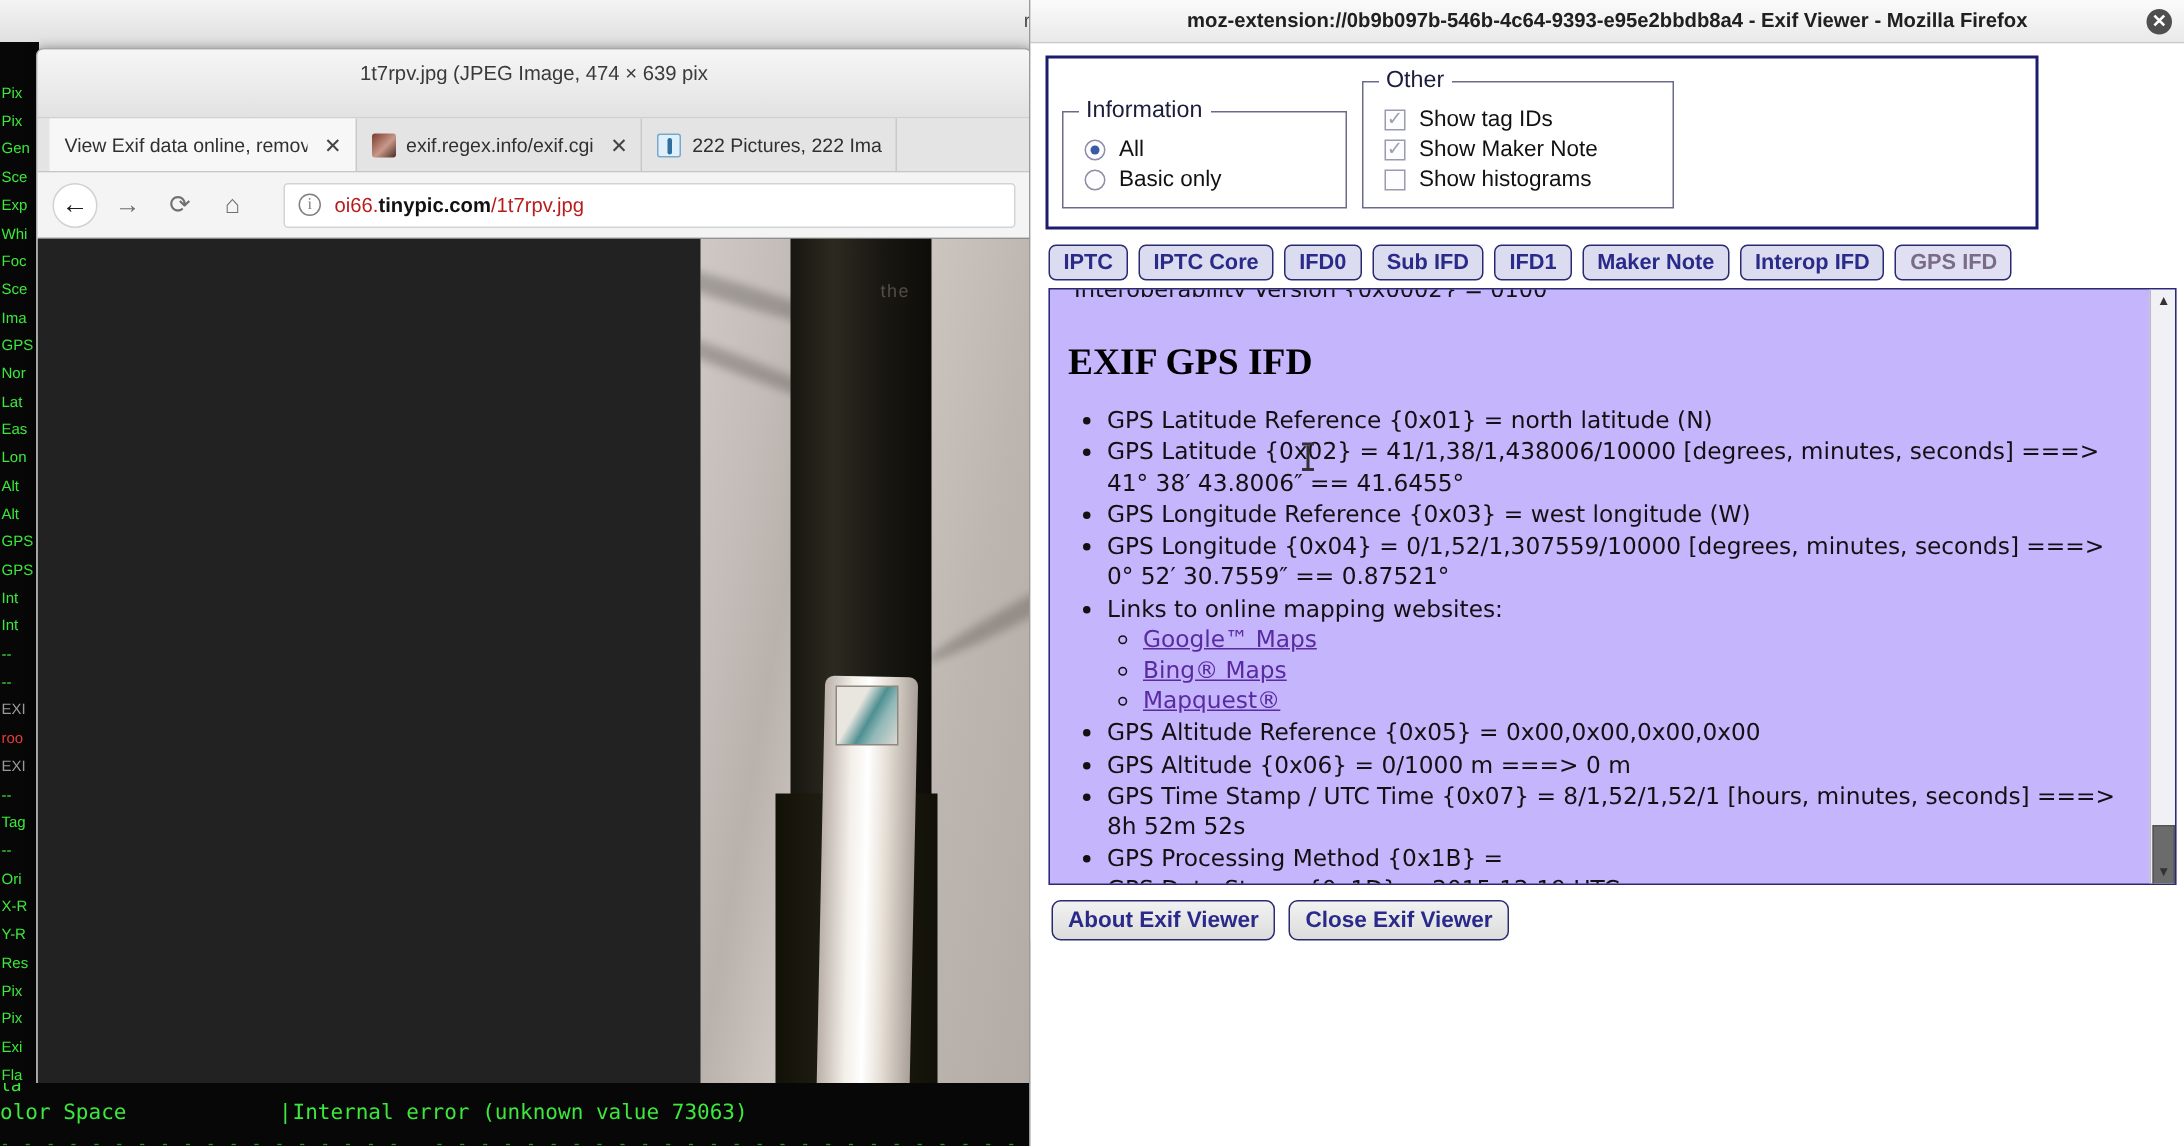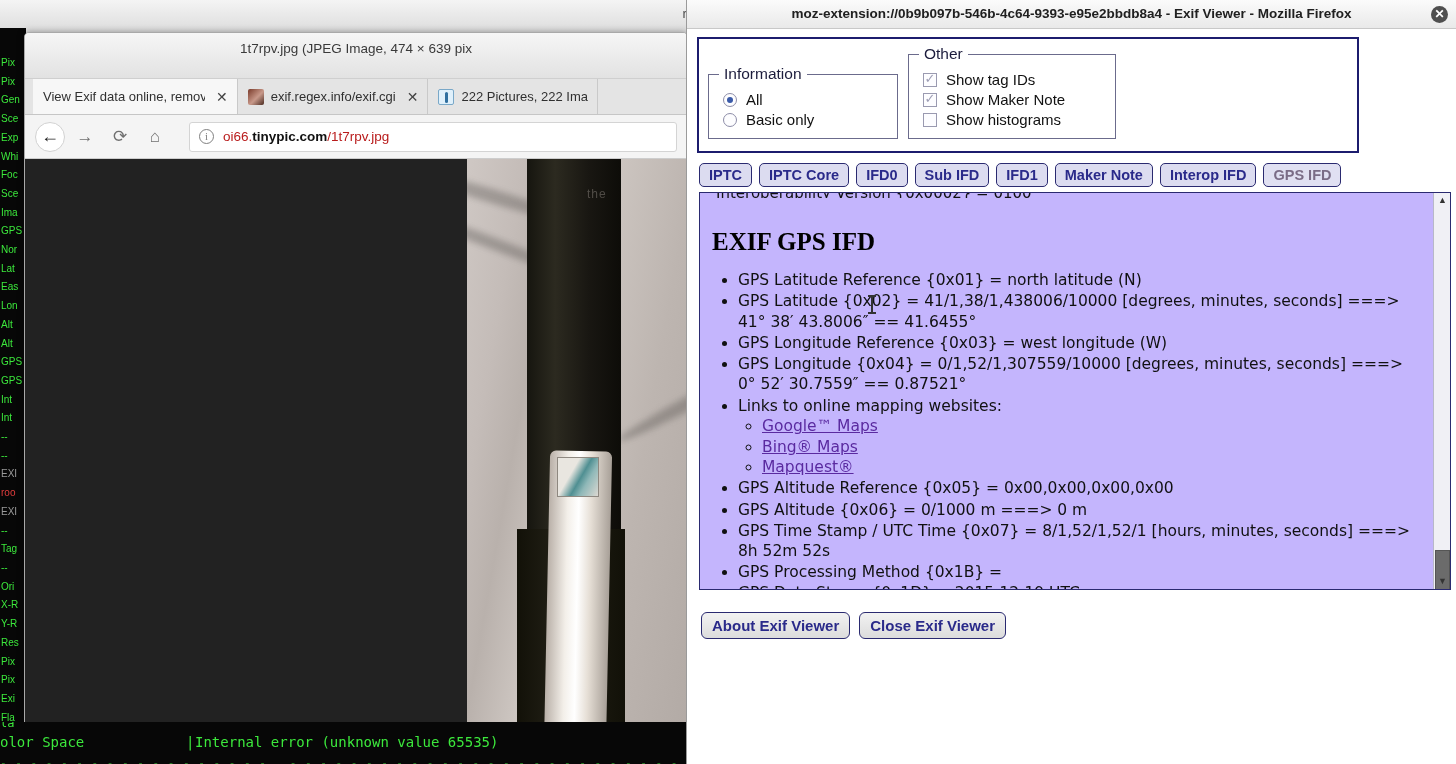--- a/index.html
+++ b/index.html
@@ -282,21 +282,21 @@
     position: absolute; left: 0; width: 17px; height: 15px;
     text-align: center; font-size: 9px; color: #333; line-height: 15px;
   }
   .vscroll .arr.up { top: 0; }
   .vscroll .arr.down { bottom: 0; }
   .vscroll .thumb {
     position: absolute; left: 1px; width: 15px; top: 357px; height: 75px;
     background: #6b6b6b; border: 1px solid #555;
   }
 
-  .ev-buttons { display: flex; gap: 9px; margin: 22px 0 0 4px; }
+  .ev-buttons { display: flex; gap: 9px; margin: 10px 0 0 4px; }
   .ev-btn {
     background: linear-gradient(#f2f2f2,#dcdcdc);
     border: 1.8px solid #2a2a70; border-radius: 6px;
     padding: 4px 10px; font-size: 15px; color: #2a2a8a; font-weight: bold;
   }
 </style>
 </head>
 <body>
 
 <div id="screen">
@@ -352,21 +352,21 @@
         <div class="clasp-win"></div>
         <div class="faint">the</div>
       </div>
     </div>
   </div>
 
   <div class="term-bottom">
     <div class="tb-top">la</div>
     <div class="tb-label">olor Space</div>
     <div class="tb-sep">|</div>
-    <div class="tb-msg">Internal error (unknown value 65535)</div>
+    <div class="tb-msg">Internal error (unknown value 73063)</div>
     <div class="tb-dots">- - - - - - - - - - - - - - - - - -   - - - - - - - - - - - - - - - - - - - - - - - - - - - - - - - - - - - -</div>
   </div>
 
   <div class="ev-window">
     <div class="ev-titlebar">
       <div class="t">moz-extension://0b9b097b-546b-4c64-9393-e95e2bbdb8a4 - Exif Viewer - Mozilla Firefox</div>
       <div class="ev-close">✕</div>
     </div>
 
     <div class="ev-body">

